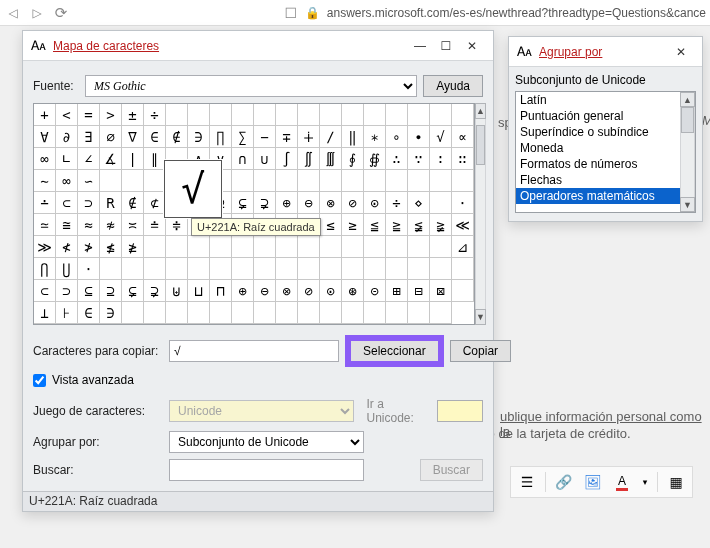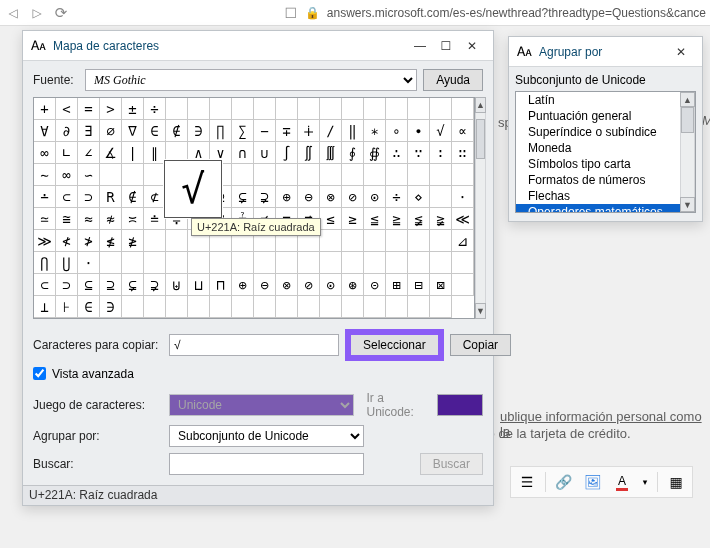--- a/index.html
+++ b/index.html
@@ -8,57 +8,57 @@
 
 .browser-bar { height: 26px; background: #fff; border-bottom: 1px solid #ddd; display: flex; align-items: center; padding: 0 4px; gap: 6px; }
 .browser-bar .nav-btn { width: 18px; height: 18px; display: flex; align-items: center; justify-content: center; color: #888; cursor: pointer; }
 .browser-bar .spacer { flex: 1; }
 .browser-bar .url-box { display: flex; align-items: center; gap: 6px; color: #555; }
 
 
 .window { position: absolute; background: #eceef0; border: 1px solid #bfc4c9; box-shadow: 0 4px 12px rgba(0,0,0,0.15); }
 .titlebar { height: 30px; display: flex; align-items: center; padding: 0 8px; background: #fff; border-bottom: 1px solid #d4d7da; }
 .titlebar .icon { width: 16px; height: 16px; margin-right: 6px; font-size: 13px; }
-.titlebar .title { flex: 1; color: #0c4a6e; }
+.titlebar .title { flex: 1; color: #b91c1c; text-decoration: underline; }
 .titlebar .sysbtn { width: 26px; height: 20px; display: flex; align-items: center; justify-content: center; color: #333; cursor: pointer; }
 
 
-.cm-body { padding: 8px 10px 4px; }
+.cm-body { padding: 14px 10px 4px; }
 .row { display: flex; align-items: center; margin-bottom: 6px; gap: 6px; }
 label.form-label { min-width: 130px; color: #222; }
 select, input[type=text] { border: 1px solid #abadb3; padding: 2px 4px; height: 22px; background: #fff; }
-select:disabled, input:disabled { background: #4c1d95; color: #888; }
+select:disabled, input:disabled { background: #fef9c3; color: #888; }
 button { border: 1px solid #9a9fa5; background: #e1e1e1; padding: 3px 12px; cursor: pointer; }
 button:disabled { color: #999; border-color: #c6c8cb; background: #e9e9e9; cursor: default; }
 .font-select { flex: 1; font-style: italic; font-family: serif; }
 
 .grid-wrap { display: flex; }
 .char-grid { display: grid; grid-template-columns: repeat(20, 22px); grid-auto-rows: 22px; border: 1px solid #9a9fa5; background: #fff; }
 .char-cell { border-right: 1px solid #c8c8c8; border-bottom: 1px solid #c8c8c8; display: flex; align-items: center; justify-content: center; font-family: "MS Gothic", monospace; font-size: 14px; cursor: pointer; }
 .scrollbar { width: 16px; }
 .sc-btn { height: 16px; border: 1px solid #b0b3b7; background: #e6e8ea; display: flex; align-items: center; justify-content: center; font-size: 9px; color: #555; }
 .sc-track { height: calc(100% - 32px); background: #eceeef; border-left: 1px solid #d3d5d8; border-right: 1px solid #d3d5d8; position: relative; }
 .sc-thumb { width: 100%; height: 40px; border: 1px solid #b0b3b7; background: #d9dce0; }
 
-.chk { display: flex; align-items: flex-start; gap: 4px; }
+.chk { display: flex; align-items: flex-end; gap: 4px; }
 .chk input { margin-right: 2px; }
 
 .statusbar { height: 20px; border-top: 1px solid #c0c3c7; background: #e4e6e9; padding: 2px 6px; color: #333; }
 
 
 .char-preview { position: absolute; background: #fff; border: 1px solid #555; width: 58px; height: 58px; display: flex; align-items: center; justify-content: center; font-family: "MS Gothic", monospace; font-size: 40px; box-shadow: 0 0 0 1px #fff; z-index: 30; }
 .tooltip { position: absolute; background: #ffffe1; border: 1px solid #8a8a8a; padding: 2px 5px; font-size: 11px; color: #333; box-shadow: 1px 1px 2px rgba(0,0,0,0.2); z-index: 31; }
 
 
 .list-window { width: 195px; }
 .list-body { padding: 4px 6px 8px; }
 .list-label { padding: 2px 0 4px; }
 .listbox { border: 1px solid #9a9fa5; background: #fff; }
 .listbox-inner { height: 120px; overflow: hidden; }
-.listbox .item { padding: 1px 12px; cursor: pointer; white-space: nowrap; }
+.listbox .item { padding: 1px 4px; cursor: pointer; white-space: nowrap; }
 .listbox .item.selected { background: #0b63cc; color: #fff; }
 .lb-wrap { display: flex; }
 .lb-scroll { width: 15px; display: flex; flex-direction: column; }
 .lb-scroll .sc-btn { height: 15px; }
 .lb-scroll .sc-track { flex: 1; }
 
 
 .bg-text { position: absolute; color: #5f5f5f; font-size: 13px; }
 
 
@@ -381,21 +381,20 @@
   </div>
   <div class="list-body">
     <div class="list-label">Subconjunto de Unicode</div>
     <div class="listbox">
       <div class="lb-wrap">
         <div class="listbox-inner" id="groupwin-list" style="width: 165px;">
             <div class="item">Latín</div>
             <div class="item">Puntuación general</div>
             <div class="item">Superíndice o subíndice</div>
             <div class="item">Moneda</div>
-            <div class="item">Símbolos tipo carta</div>
             <div class="item">Formatos de números</div>
             <div class="item">Flechas</div>
             <div class="item selected">Operadores matemáticos</div>
           </div>
         <div class="lb-scroll">
           <div class="sc-btn">▲</div>
           <div class="sc-track">
              <div class="sc-thumb" style="height:26px;"></div>
           </div>
           <div class="sc-btn">▼</div>

